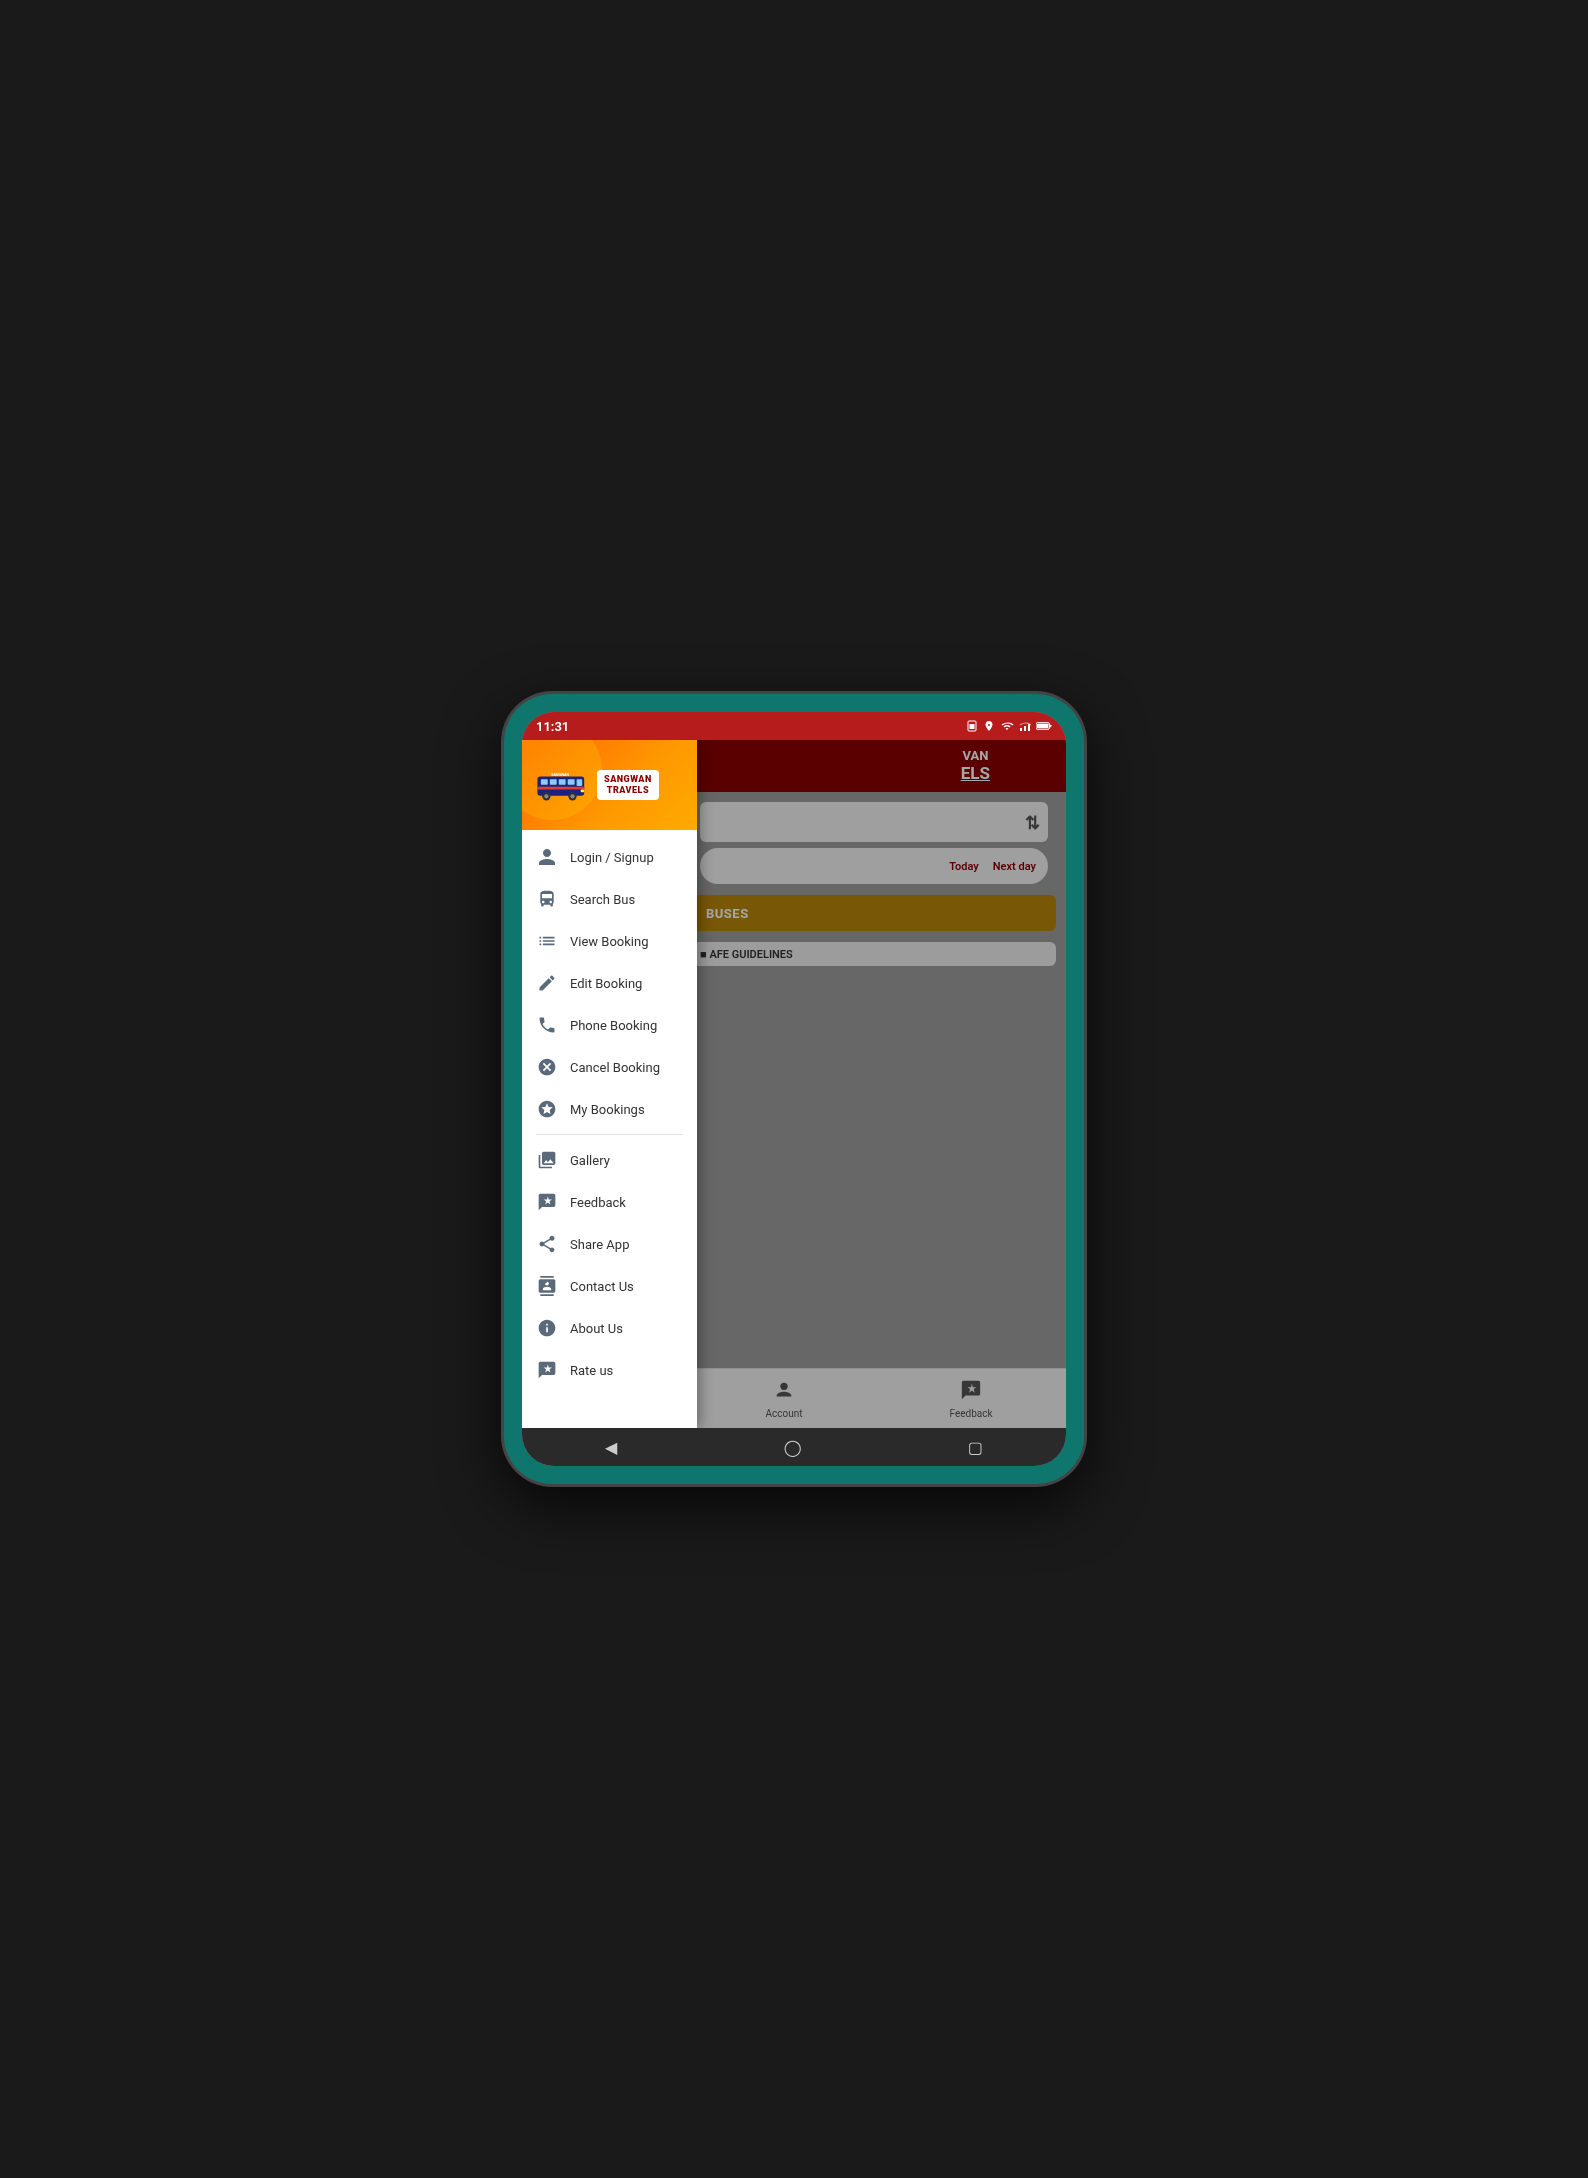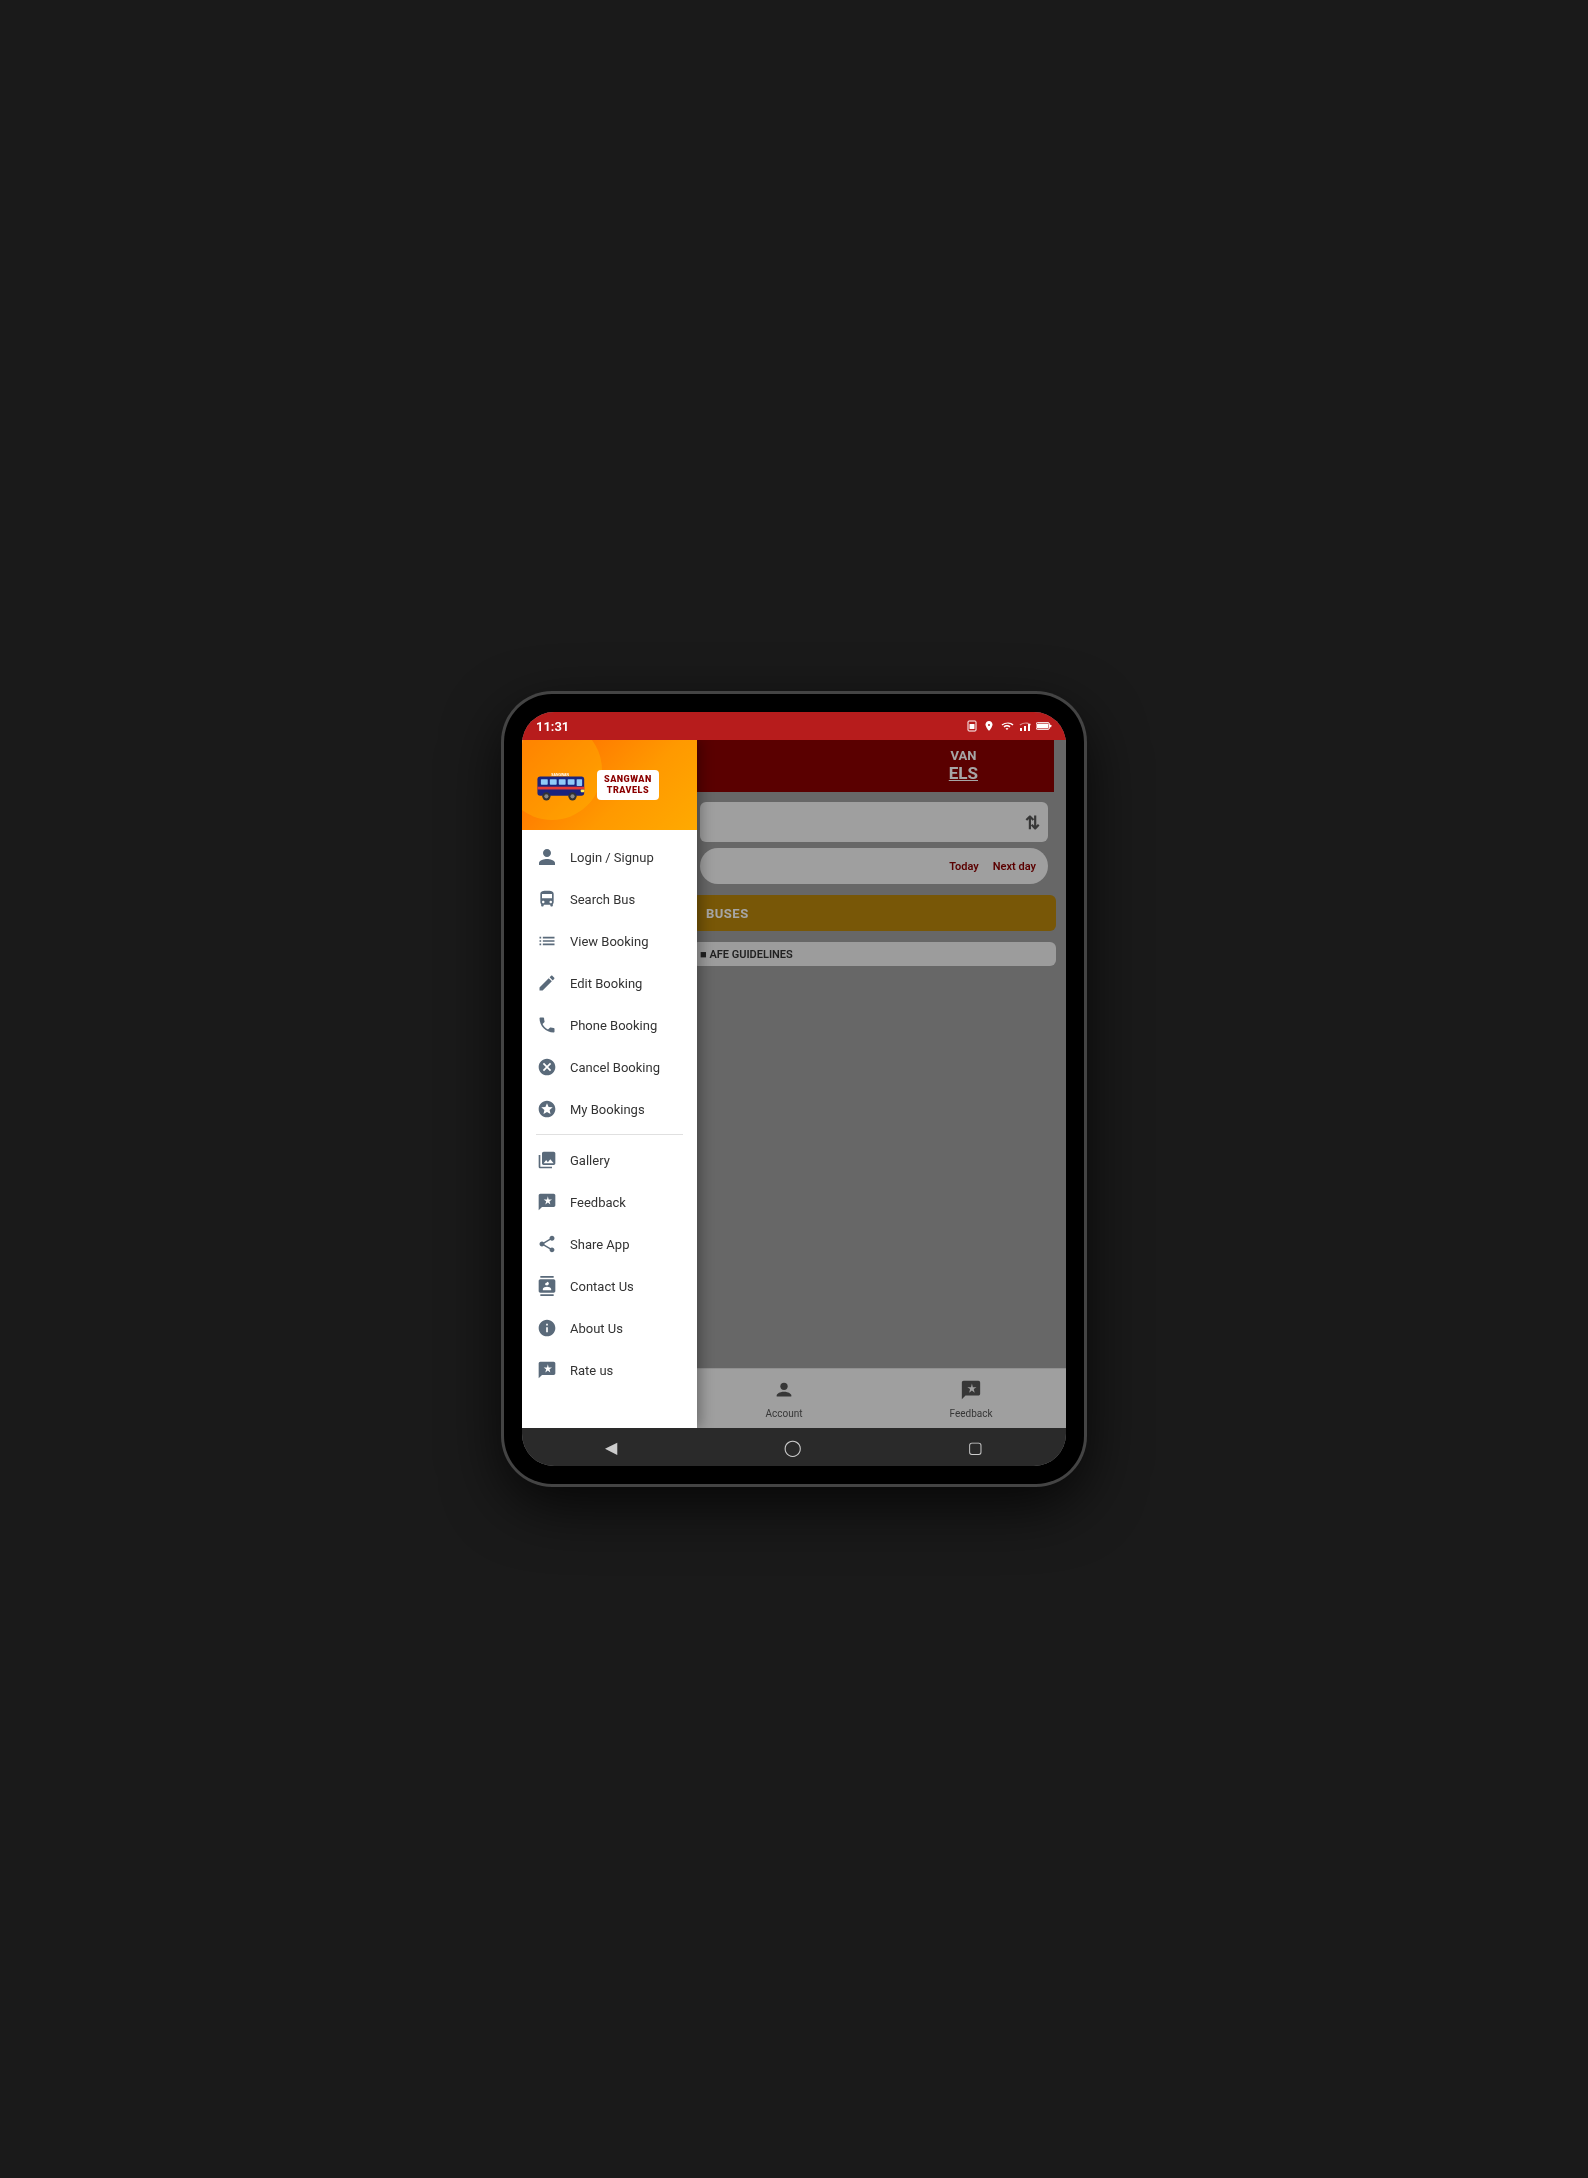--- a/index.html
+++ b/index.html
@@ -8,21 +8,21 @@
       display: flex;
       justify-content: center;
       align-items: center;
       min-height: 100vh;
       font-family: 'Roboto', Arial, sans-serif;
     }
 
     .device-frame {
       width: 580px;
       height: 790px;
-      background: #000000;
+      background: #0f766e;
       border-radius: 48px;
       padding: 18px;
       box-shadow: 0 0 0 3px #444, 0 20px 60px rgba(0,0,0,0.8);
       position: relative;
     }
 
     .device-screen {
       width: 100%;
       height: 100%;
       background: #888;
@@ -72,21 +72,21 @@
 
     
     .bg-header {
       background: #8b0000;
       height: 52px;
       display: flex;
       align-items: center;
       padding: 0 16px;
       position: absolute;
       top: 0;
-      left: 0; right: 12px;
+      left: 0; right: 0;
     }
     .bg-header-title {
       color: white;
       font-size: 14px;
       font-weight: bold;
       margin-left: auto;
       margin-right: 60px;
       text-align: center;
     }
 

